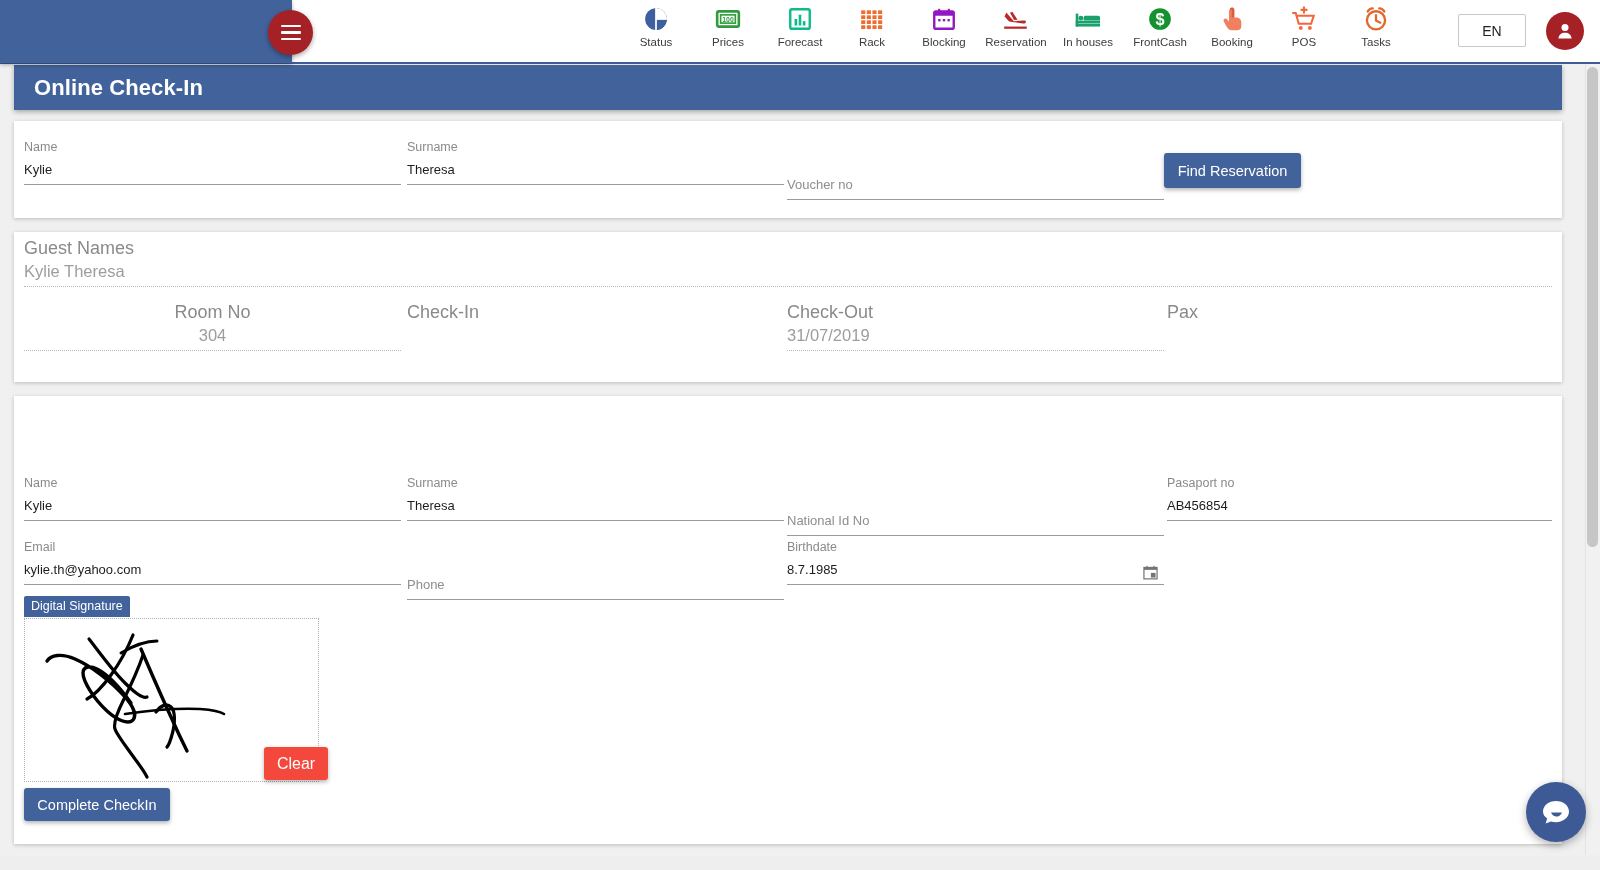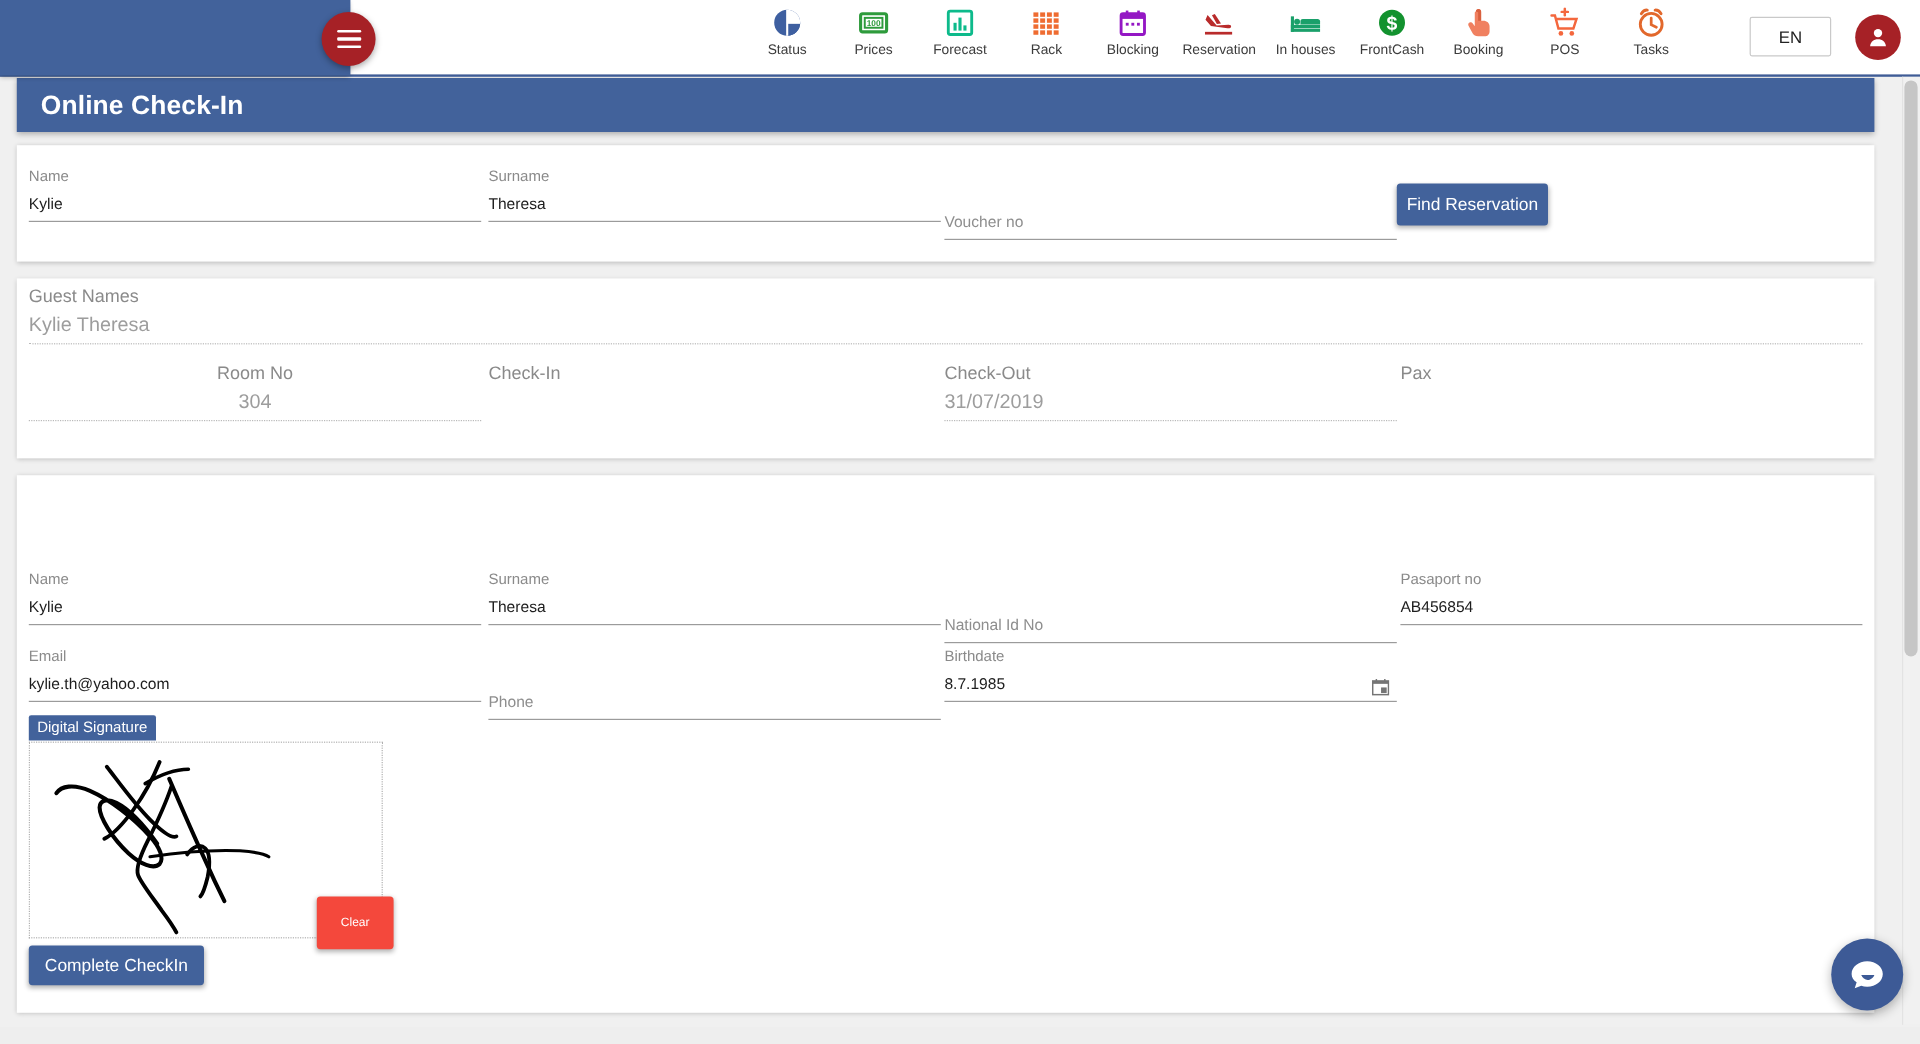--- a/index.html
+++ b/index.html
@@ -118,44 +118,44 @@
     font-family: "Liberation Sans", sans-serif;
     font-size: 13px; color: #1d1d1d;
     padding: 0 0 4px 0; margin-top: 5px;
     height: 26px;
   }
   .field-input::placeholder { color: #8e8e8e; }
   .field-input.no-label { margin-top: 34px; }
 
   .field-ro { position: absolute; }
   .field-ro .ro-label {
-    font-size: 15px; color: #8a8a8a; line-height: 14px;
+    font-size: 18px; color: #8a8a8a; line-height: 14px;
   }
   .field-ro .ro-value {
     margin-top: 7px; padding-bottom: 5px;
     font-size: 16.5px; color: #9d9d9d;
     border-bottom: 1px dotted #b9b9b9;
   }
 
   
   .btn {
     border: none; cursor: pointer; color: #fff;
     font-family: "Liberation Sans", sans-serif;
     border-radius: 3px;
     box-shadow: 0 2px 4px rgba(0,0,0,.3);
   }
   #find-reservation-btn {
     position: absolute; left: 1150px; top: 32px;
-    width: 126px; height: 35px;
+    width: 137px; height: 35px;
     background: #42629b; font-size: 14.5px;
   }
   #clear-signature-btn {
     position: absolute; left: 240px; top: 151px;
-    width: 64px; height: 44px;
-    background: #f4483c; font-size: 10px;
+    width: 64px; height: 33px;
+    background: #f4483c; font-size: 16px;
     z-index: 6;
   }
   #complete-checkin-btn {
     position: absolute; left: 10px; top: 392px;
     width: 146px; height: 33px;
     background: #42629b; font-size: 14.5px;
   }
 
   
   #tabs {

